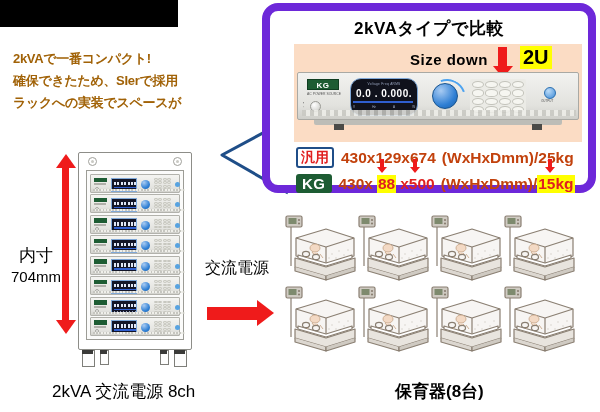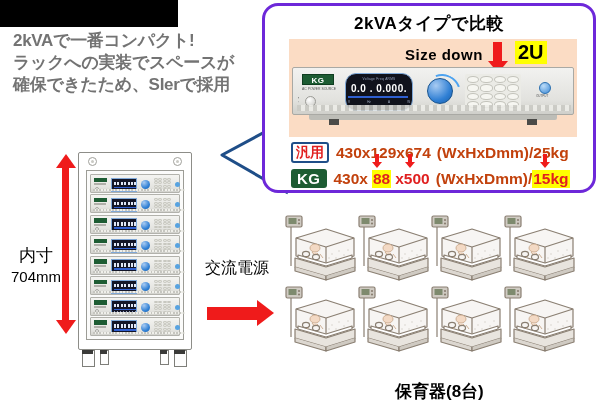--- a/index.html
+++ b/index.html
@@ -25,37 +25,37 @@
   .black-bar {
     position: absolute;
     left: 0; top: 0;
     width: 178px; height: 27px;
     background: #000000;
   }
 
   
   .headline {
     position: absolute;
-    left: 13px; top: 30px;
+    left: 13px; top: 48px;
     width: 246px;
-    color: #737373;
+    color: #a16207;
     font-weight: bold;
-    font-size: 17px;
+    font-size: 13px;
     line-height: 22px;
     letter-spacing: -0.3px;
     white-space: nowrap;
   }
   .headline div { white-space: nowrap; }
 
   
   .callout {
     position: absolute;
     left: 262px; top: 3px;
     width: 334px; height: 190px;
-    border: 3px solid #6d28d9;
+    border: 8px solid #6d28d9;
     border-radius: 16px;
     background: #ffffff;
     box-sizing: border-box;
     z-index: 5;
   }
   .callout-title {
     position: absolute;
     left: 0; top: 6px;
     width: 100%;
     text-align: center;
@@ -557,22 +557,22 @@
 </style>
 </head>
 <body>
 
 <div class="stage">
 
   <div class="black-bar"></div>
 
   <div class="headline">
     <div>2kVAで一番コンパクト!</div>
+    <div>確保できたため、SIerで採用</div>
     <div>ラックへの実装でスペースが</div>
-    <div>確保できたため、SIerで採用</div>
   </div>
 
   <svg class="tail" width="300" height="230" style="left:170px; top:95px;">
     <path d="M 130 18 L 52 60 L 118 98" fill="#ffffff" stroke="#1f4e88" stroke-width="3" stroke-linejoin="round"></path>
     <rect x="118" y="10" width="140" height="95" fill="#ffffff" stroke="none"></rect>
   </svg>
 
   <div class="callout">
     <div class="callout-title">2kVAタイプで比較</div>
 
@@ -1152,15 +1152,16 @@
               <circle cx="54" cy="44" r="0.8"></circle>
               <circle cx="47" cy="44" r="0.8"></circle>
               <circle cx="66" cy="36" r="0.8"></circle>
             </g>
             <ellipse cx="24" cy="40" rx="3.5" ry="2.6" fill="none"></ellipse>
             <ellipse cx="34" cy="43" rx="3.5" ry="2.6" fill="none"></ellipse>
           </g>
         </svg></div>
     </div>
 
+  <div class="caption cap-rack">2kVA 交流電源 8ch</div>
   <div class="caption cap-incu">保育器(8台)</div>
 
 </div>
 
 </body></html>

